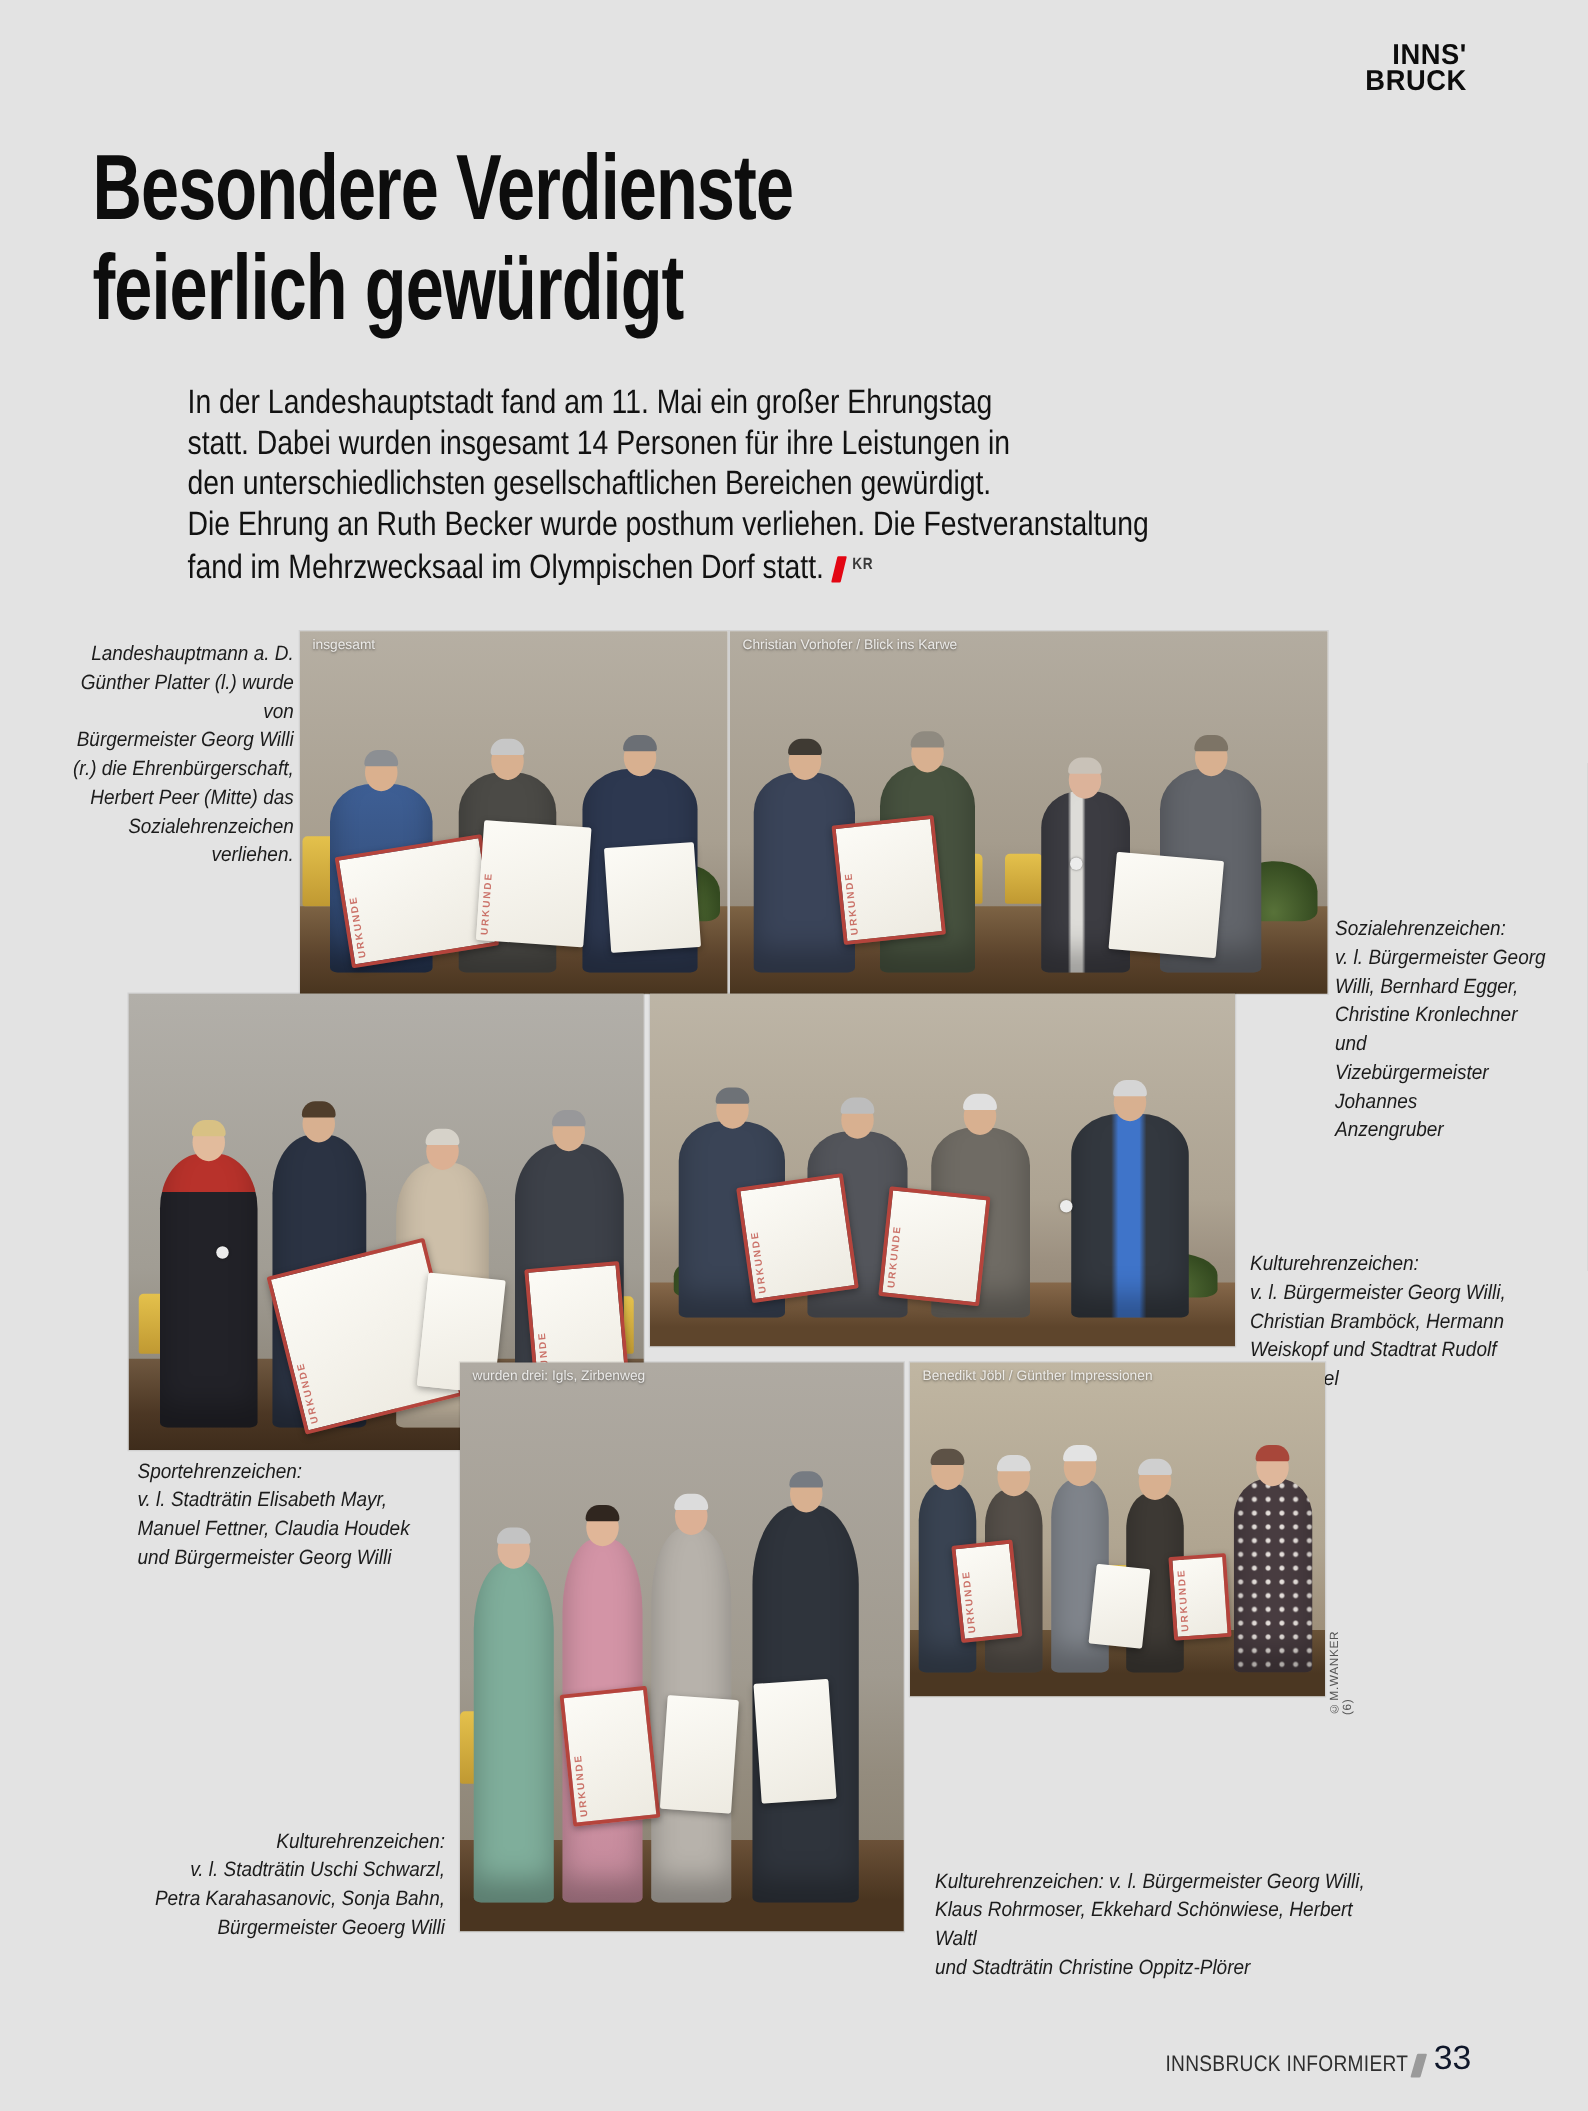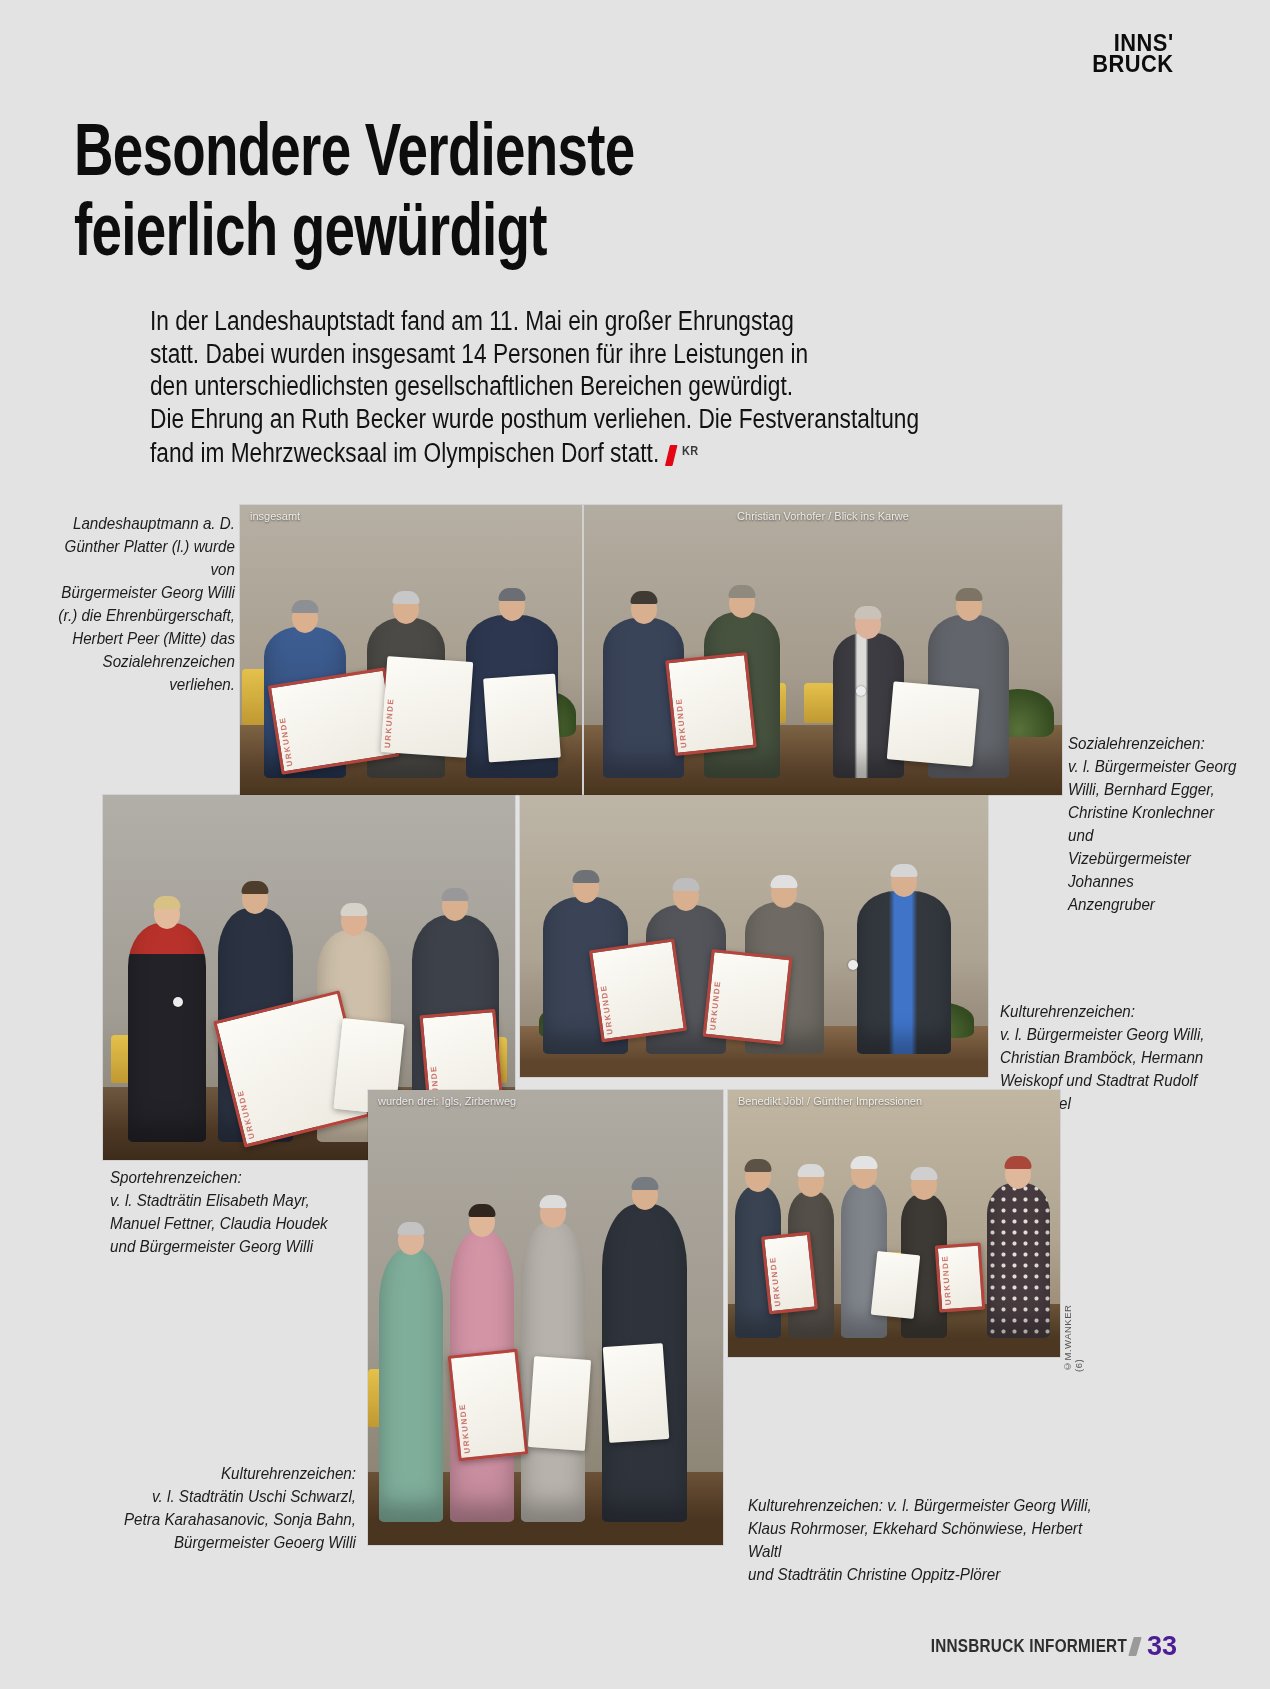--- a/index.html
+++ b/index.html
@@ -52,24 +52,24 @@
     font-style:normal;color:rgba(185,60,50,.7);}
   .chair{position:absolute;background:linear-gradient(180deg,#e4c14c,#c09932);border-radius:4px 4px 2px 2px;}
   .plant{position:absolute;background:radial-gradient(ellipse at 50% 85%,#587239,#344a20 72%);
     border-radius:50% 50% 18% 18%;}
   .medal{position:absolute;width:10px;height:10px;border-radius:50%;background:#ececec;
     box-shadow:0 0 2px rgba(0,0,0,.5);}
   
   .credit{position:absolute;left:1062px;top:1292px;height:80px;
     writing-mode:vertical-rl;transform:rotate(180deg);
     font-size:9.5px;color:#555;letter-spacing:.5px;}
-  .footer{position:absolute;top:1631px;right:93px;display:flex;align-items:center;font-weight:bold;}
+  .footer{position:absolute;top:1631px;right:93px;display:flex;align-items:flex-end;}
   .footer-mag{font-size:18px;color:#2e2e2e;letter-spacing:.3px;
     transform:scaleX(.85);transform-origin:right center;}
-  .footer-num{font-size:27px;color:#4c1d95;margin-left:4px;}
+  .footer-num{font-size:27px;color:#0f172a;margin-left:4px;}
 </style>
 </head>
 <body>
 
 <div class="page">
 
   <div class="logo">
     <div>INNS'</div>
     <div>BRUCK</div>
   </div>
@@ -114,21 +114,21 @@
     <div class="plant" style="right:8px;bottom:20%;width:70px;height:48px;"></div>
     <div class="person" style="left:4%;bottom:6%;width:17%;height:55%;background:#3a4459;--hair:#3f3a33"></div>
     <div class="person" style="left:25%;bottom:6%;width:16%;height:57%;background:#47523f;--hair:#8f8a80"></div>
     <div class="person" style="left:52%;bottom:6%;width:15%;height:50%;background:linear-gradient(90deg,#3c3c42 30%,#dddcd8 34%,#dddcd8 46%,#3c3c42 50%);--hair:#c9c2b8;--skin:#dcb39a"></div>
     <div class="person" style="left:72%;bottom:6%;width:17%;height:56%;background:#62656b;--hair:#7d7466"></div>
     <div class="cert rb" style="left:18%;bottom:15%;width:16%;height:31%;transform:rotate(-6deg);">
       <span class="urkunde">URKUNDE</span>
     </div>
     <div class="medal" style="left:57%;bottom:34%;"></div>
     <div class="cert" style="left:64%;bottom:11%;width:18%;height:27%;transform:rotate(5deg);"></div>
-    <div class="overlay" style="text-align:center;">Christian Vorhofer / Blick ins Karwe</div>
+    <div class="overlay" style="text-align:left;">Christian Vorhofer / Blick ins Karwe</div>
   </div>
 
   <div class="caption al" style="left:1068px;top:732px;width:185px;">Sozialehrenzeichen:
 v. l. Bürgermeister Georg
 Willi, Bernhard Egger,
 Christine Kronlechner und
 Vizebürgermeister Johannes
 Anzengruber</div>
 
   <div class="photo" style="left:103px;top:795px;width:412px;height:365px;background:linear-gradient(180deg,#b2afa9,#a19d94 60%,#938d82 78%,#847d70);">

